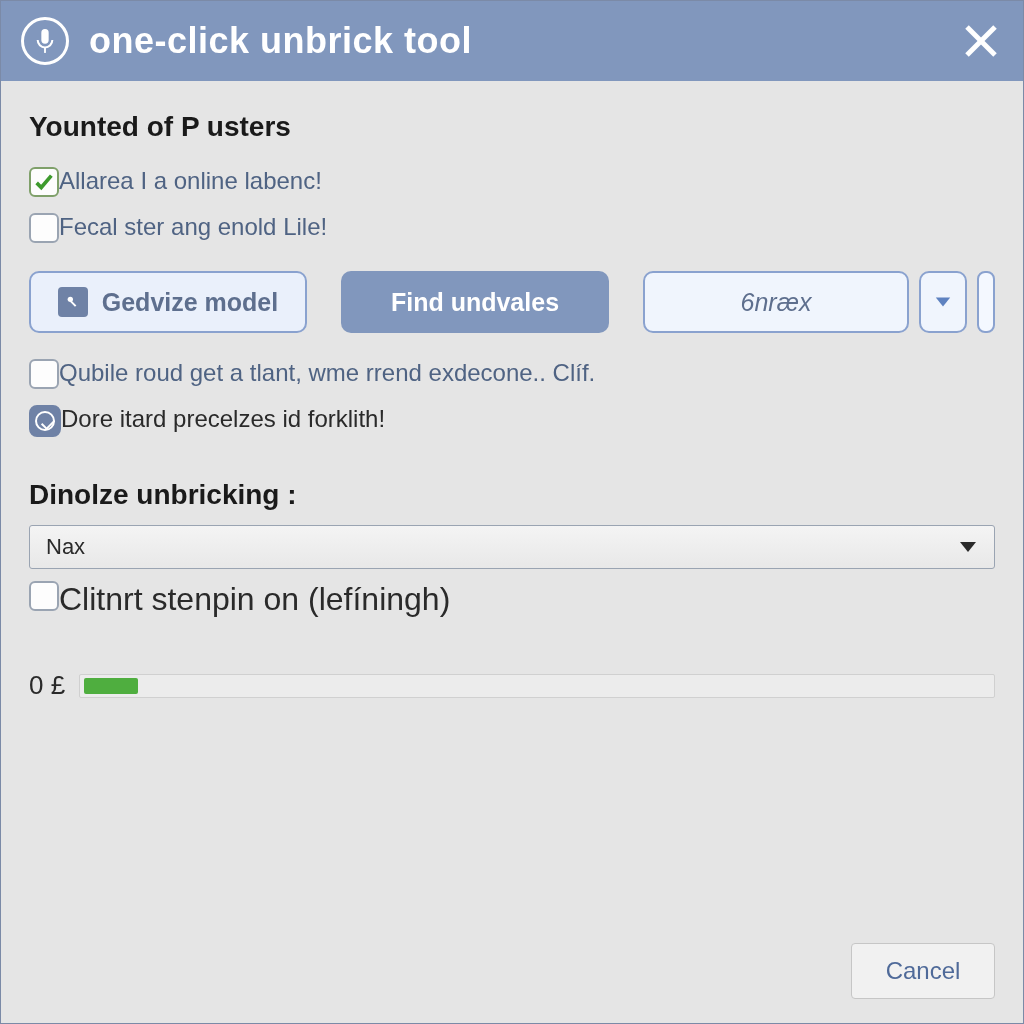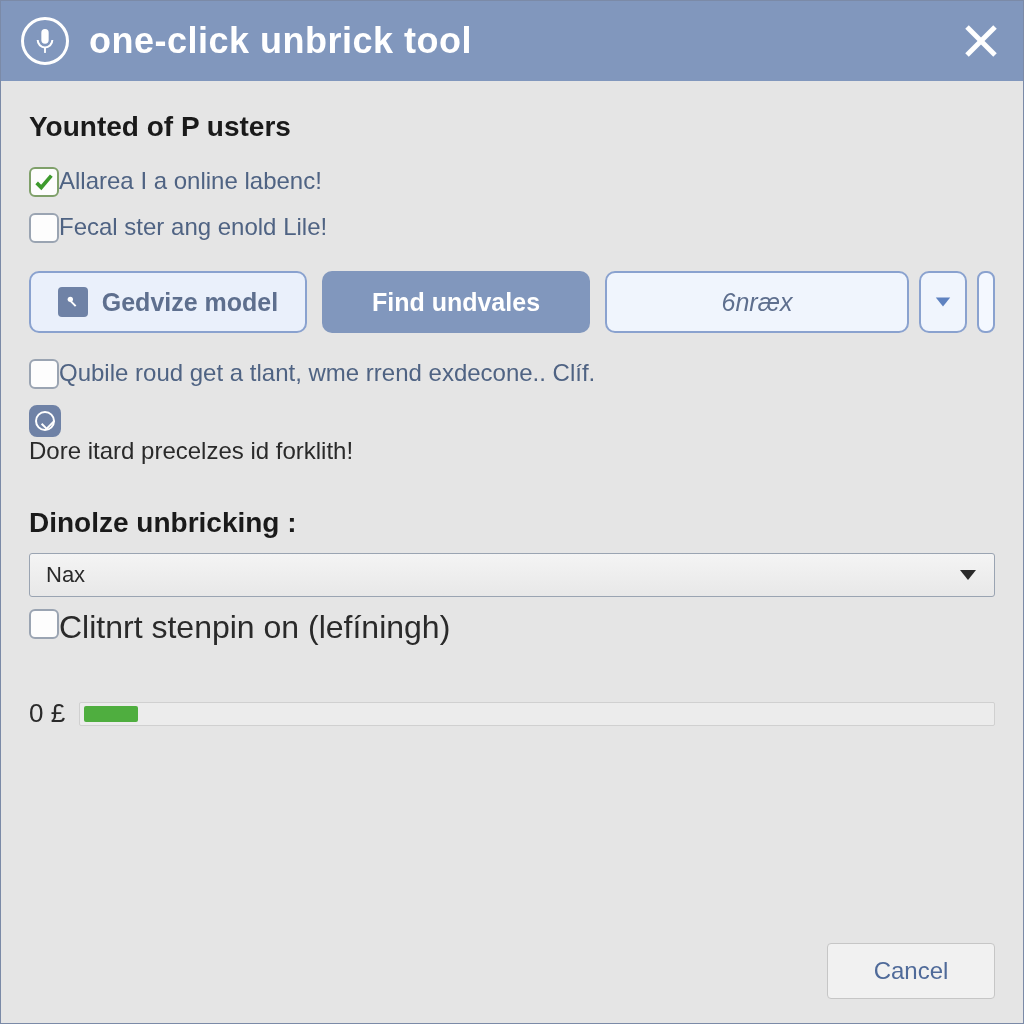--- a/index.html
+++ b/index.html
@@ -30,21 +30,21 @@
 
   .body {
     flex: 1; background: #e5e5e5; padding: 30px 28px 20px 28px;
     display: flex; flex-direction: column; position: relative;
   }
 
   .heading { font-size: 28px; font-weight: 700; color: #1a1a1a; margin-bottom: 18px; }
   .subheading { font-size: 28px; font-weight: 700; color: #1a1a1a; margin: 32px 0 14px 0; }
 
   .check-row { display: flex; align-items: flex-start; margin: 6px 0 10px 0; font-size: 24px; color: #4f6383; }
-  .check-row.dark { color: #2a2a2a; flex-direction: column; }
+  .check-row.dark { color: #2a2a2a; }
   .checkbox {
     width: 30px; height: 30px; border: 2px solid #9aa4b2; border-radius: 6px;
     background: #fdfdfd; display:flex; align-items:center; justify-content:center;
     flex-shrink: 0;
   }
   .checkbox.checked { border-color: #7fa06a; }
   .checkbox.checked svg { width: 22px; height: 22px; stroke: #3d9a2d; stroke-width: 4; fill:none; }
   .checkbox.round {
     width: 32px; height: 32px; border-radius: 8px; border: 2px solid #6f82a6;
     background: #6f82a6; position: relative;
@@ -53,21 +53,21 @@
     content: ""; position: absolute; inset: 4px; border-radius: 50%;
     border: 2px solid #fff; background: #6f82a6;
   }
   .checkbox.round::before {
     content: ""; position: absolute; width: 10px; height: 6px; left: 11px; top: 12px;
     border-left: 2.5px solid #fff; border-bottom: 2.5px solid #fff; transform: rotate(-45deg);
     z-index: 2;
   }
 
   
-  .btn-row { display: flex; gap: 15px; margin: 18px 0 20px 0; align-items:stretch; }
+  .btn-row { display: flex; gap: 34px; margin: 18px 0 20px 0; align-items:stretch; }
   .btn {
     height: 62px; border-radius: 10px; font-size: 25px; font-weight: 600;
     display: flex; align-items: center; justify-content: center; gap: 14px;
     cursor: pointer; padding: 0 22px;
   }
   .btn-outline {
     flex: 0 0 278px;
     background: #eaf0fb; color: #5e6f8e;
     border: 2px solid #8aa2cf;
   }
@@ -115,21 +115,21 @@
     position: relative; overflow: hidden;
   }
   .progress-fill {
     position: absolute; left: 4px; top: 3px; bottom: 3px; width: 54px;
     background: #4fae3f; border-radius: 2px;
   }
 
   
   .footer { position: absolute; right: 28px; bottom: 24px; }
   .cancel-btn {
-    width: 168px; height: 56px; border: 1px solid #c6c6c6; background: #f1f1f1;
+    width: 144px; height: 56px; border: 1px solid #c6c6c6; background: #f1f1f1;
     color: #4f6a99; font-size: 24px; border-radius: 4px;
     display:flex; align-items:center; justify-content:center; cursor:pointer;
   }
 </style>
 </head>
 <body>
 
 <div class="window">
 
   <div class="titlebar">

